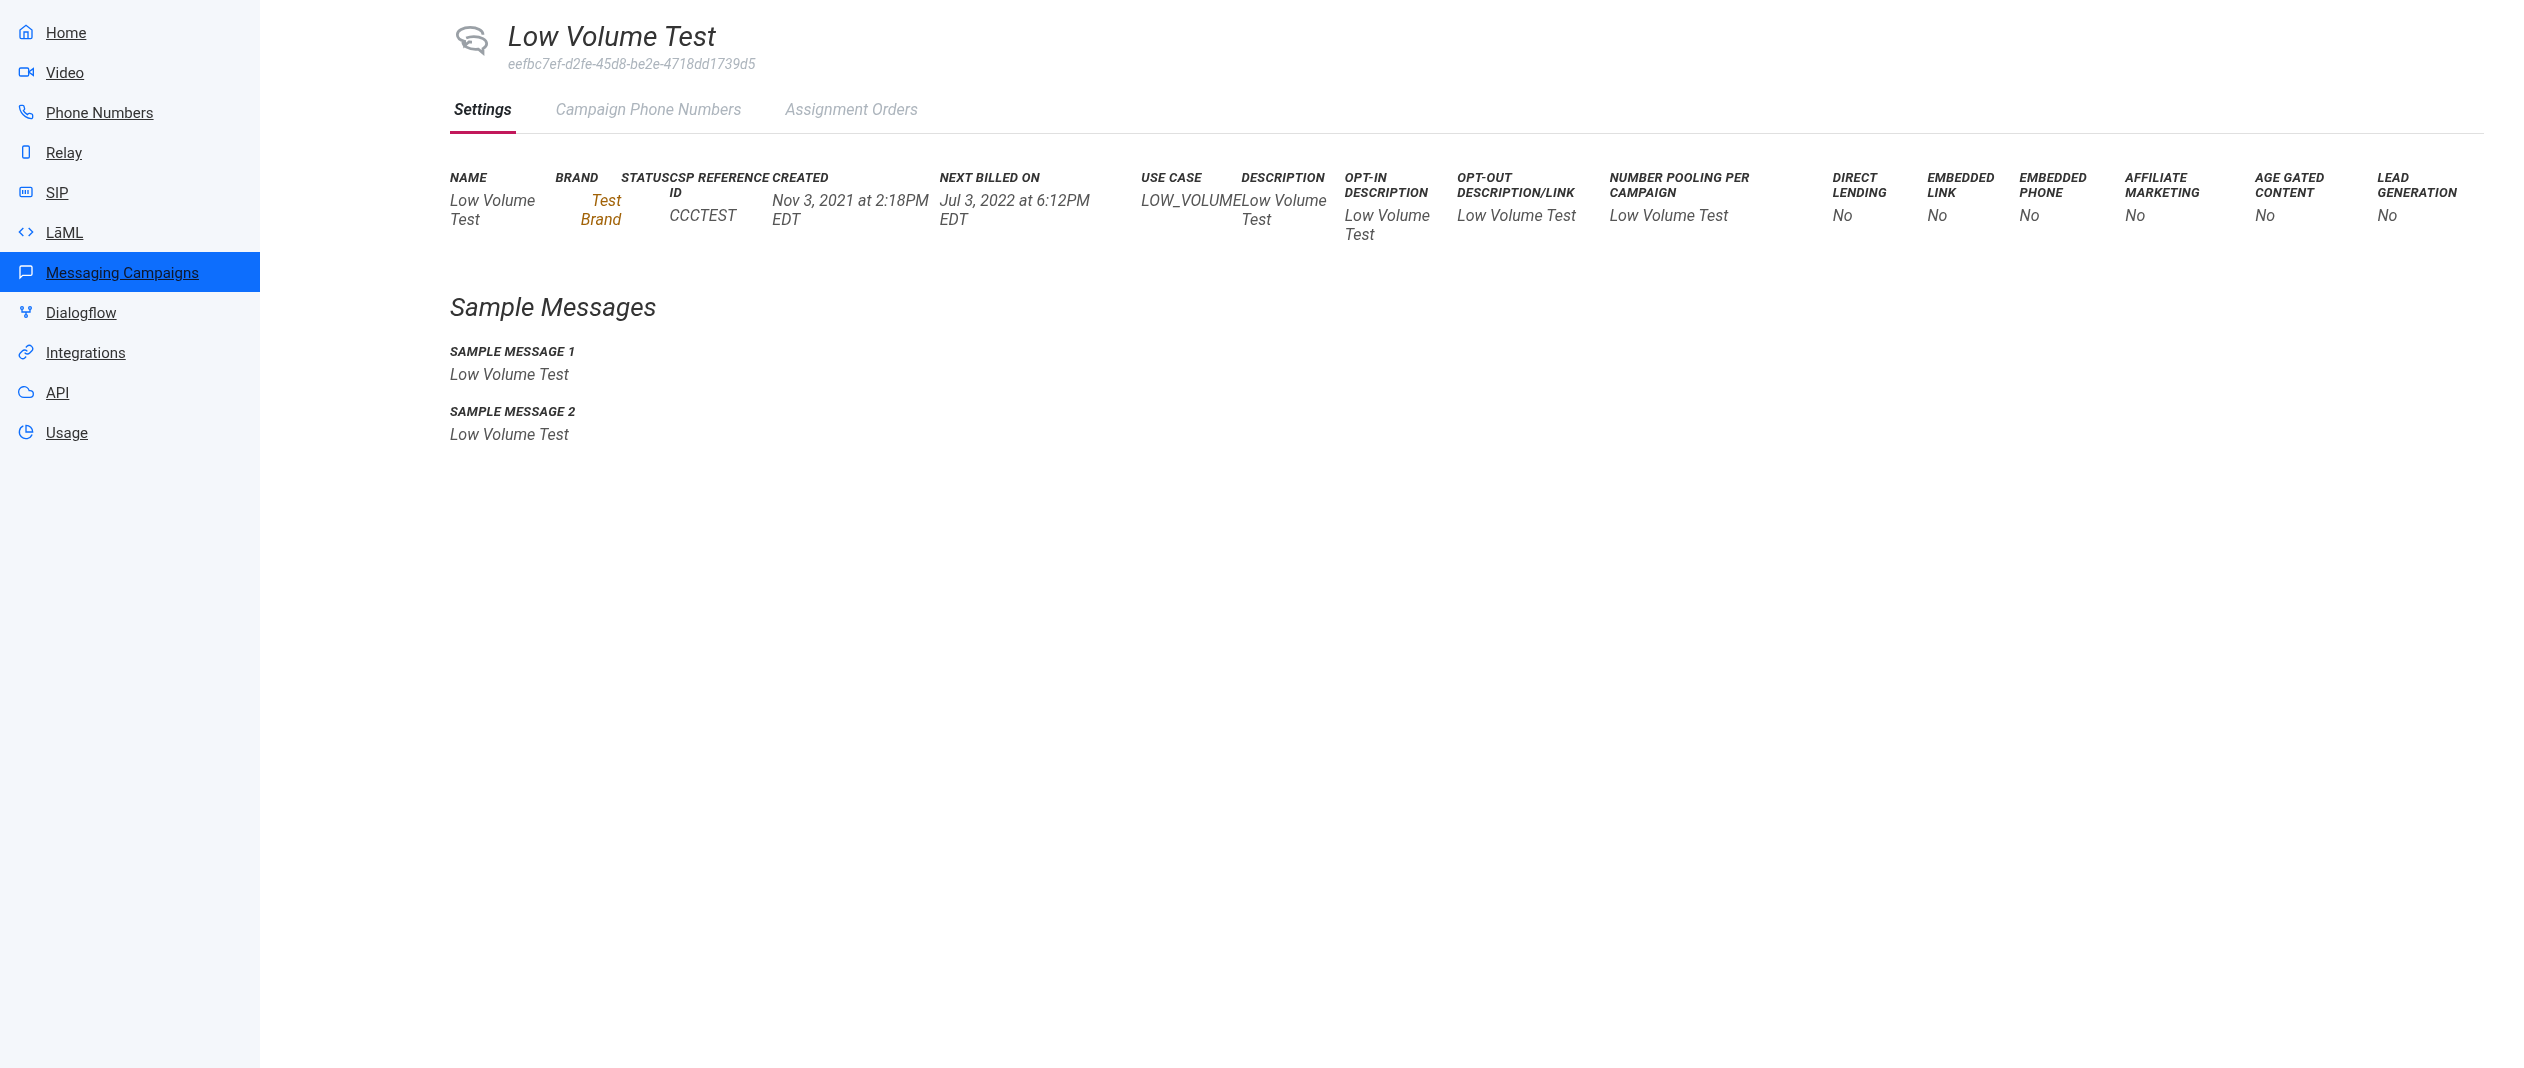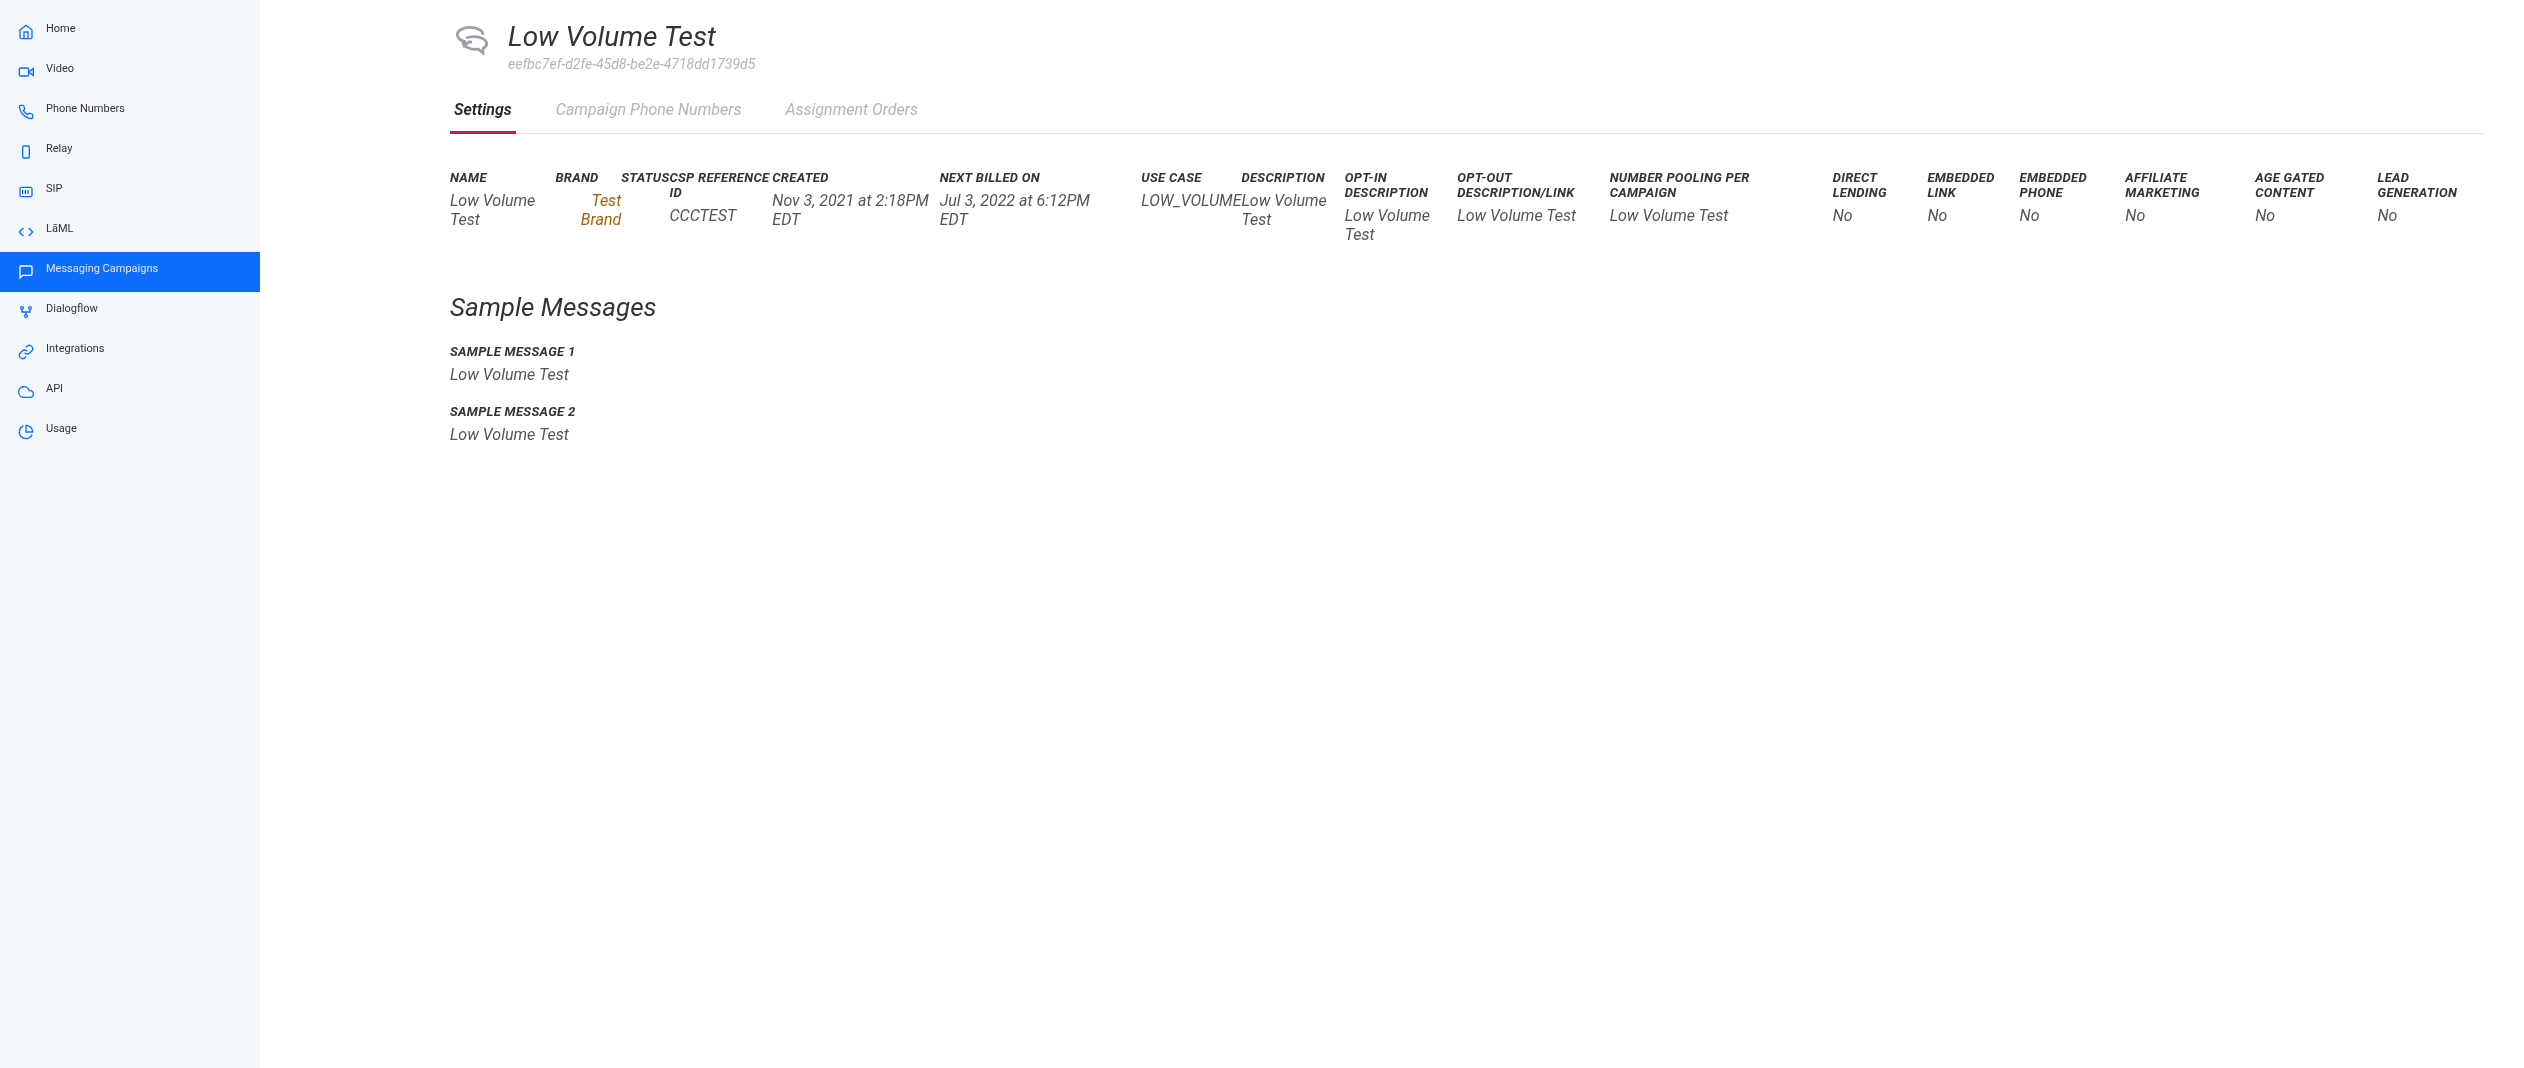--- a/index.html
+++ b/index.html
@@ -12,29 +12,30 @@
     min-height: 100vh;
   }
   .sidebar {
     width: 260px;
     background: #f4f7fb;
     flex-shrink: 0;
     padding-top: 12px;
   }
   .sidebar-item {
     display: flex;
-    align-items: flex-start;
+    align-items: flex-end;
     padding: 10px 16px;
     color: #333;
     cursor: pointer;
-    font-size: 11px;
+    font-size: 15px;
+    text-decoration: underline;
   }
   .sidebar-item.active {
     background: #0d6efd;
-    color: #e5e5e5;
+    color: #0f172a;
   }
   .sidebar-item .icon {
     width: 20px;
     height: 20px;
     margin-right: 10px;
     display: inline-flex;
     align-items: center;
     justify-content: center;
     color: #0d6efd;
     flex-shrink: 0;

